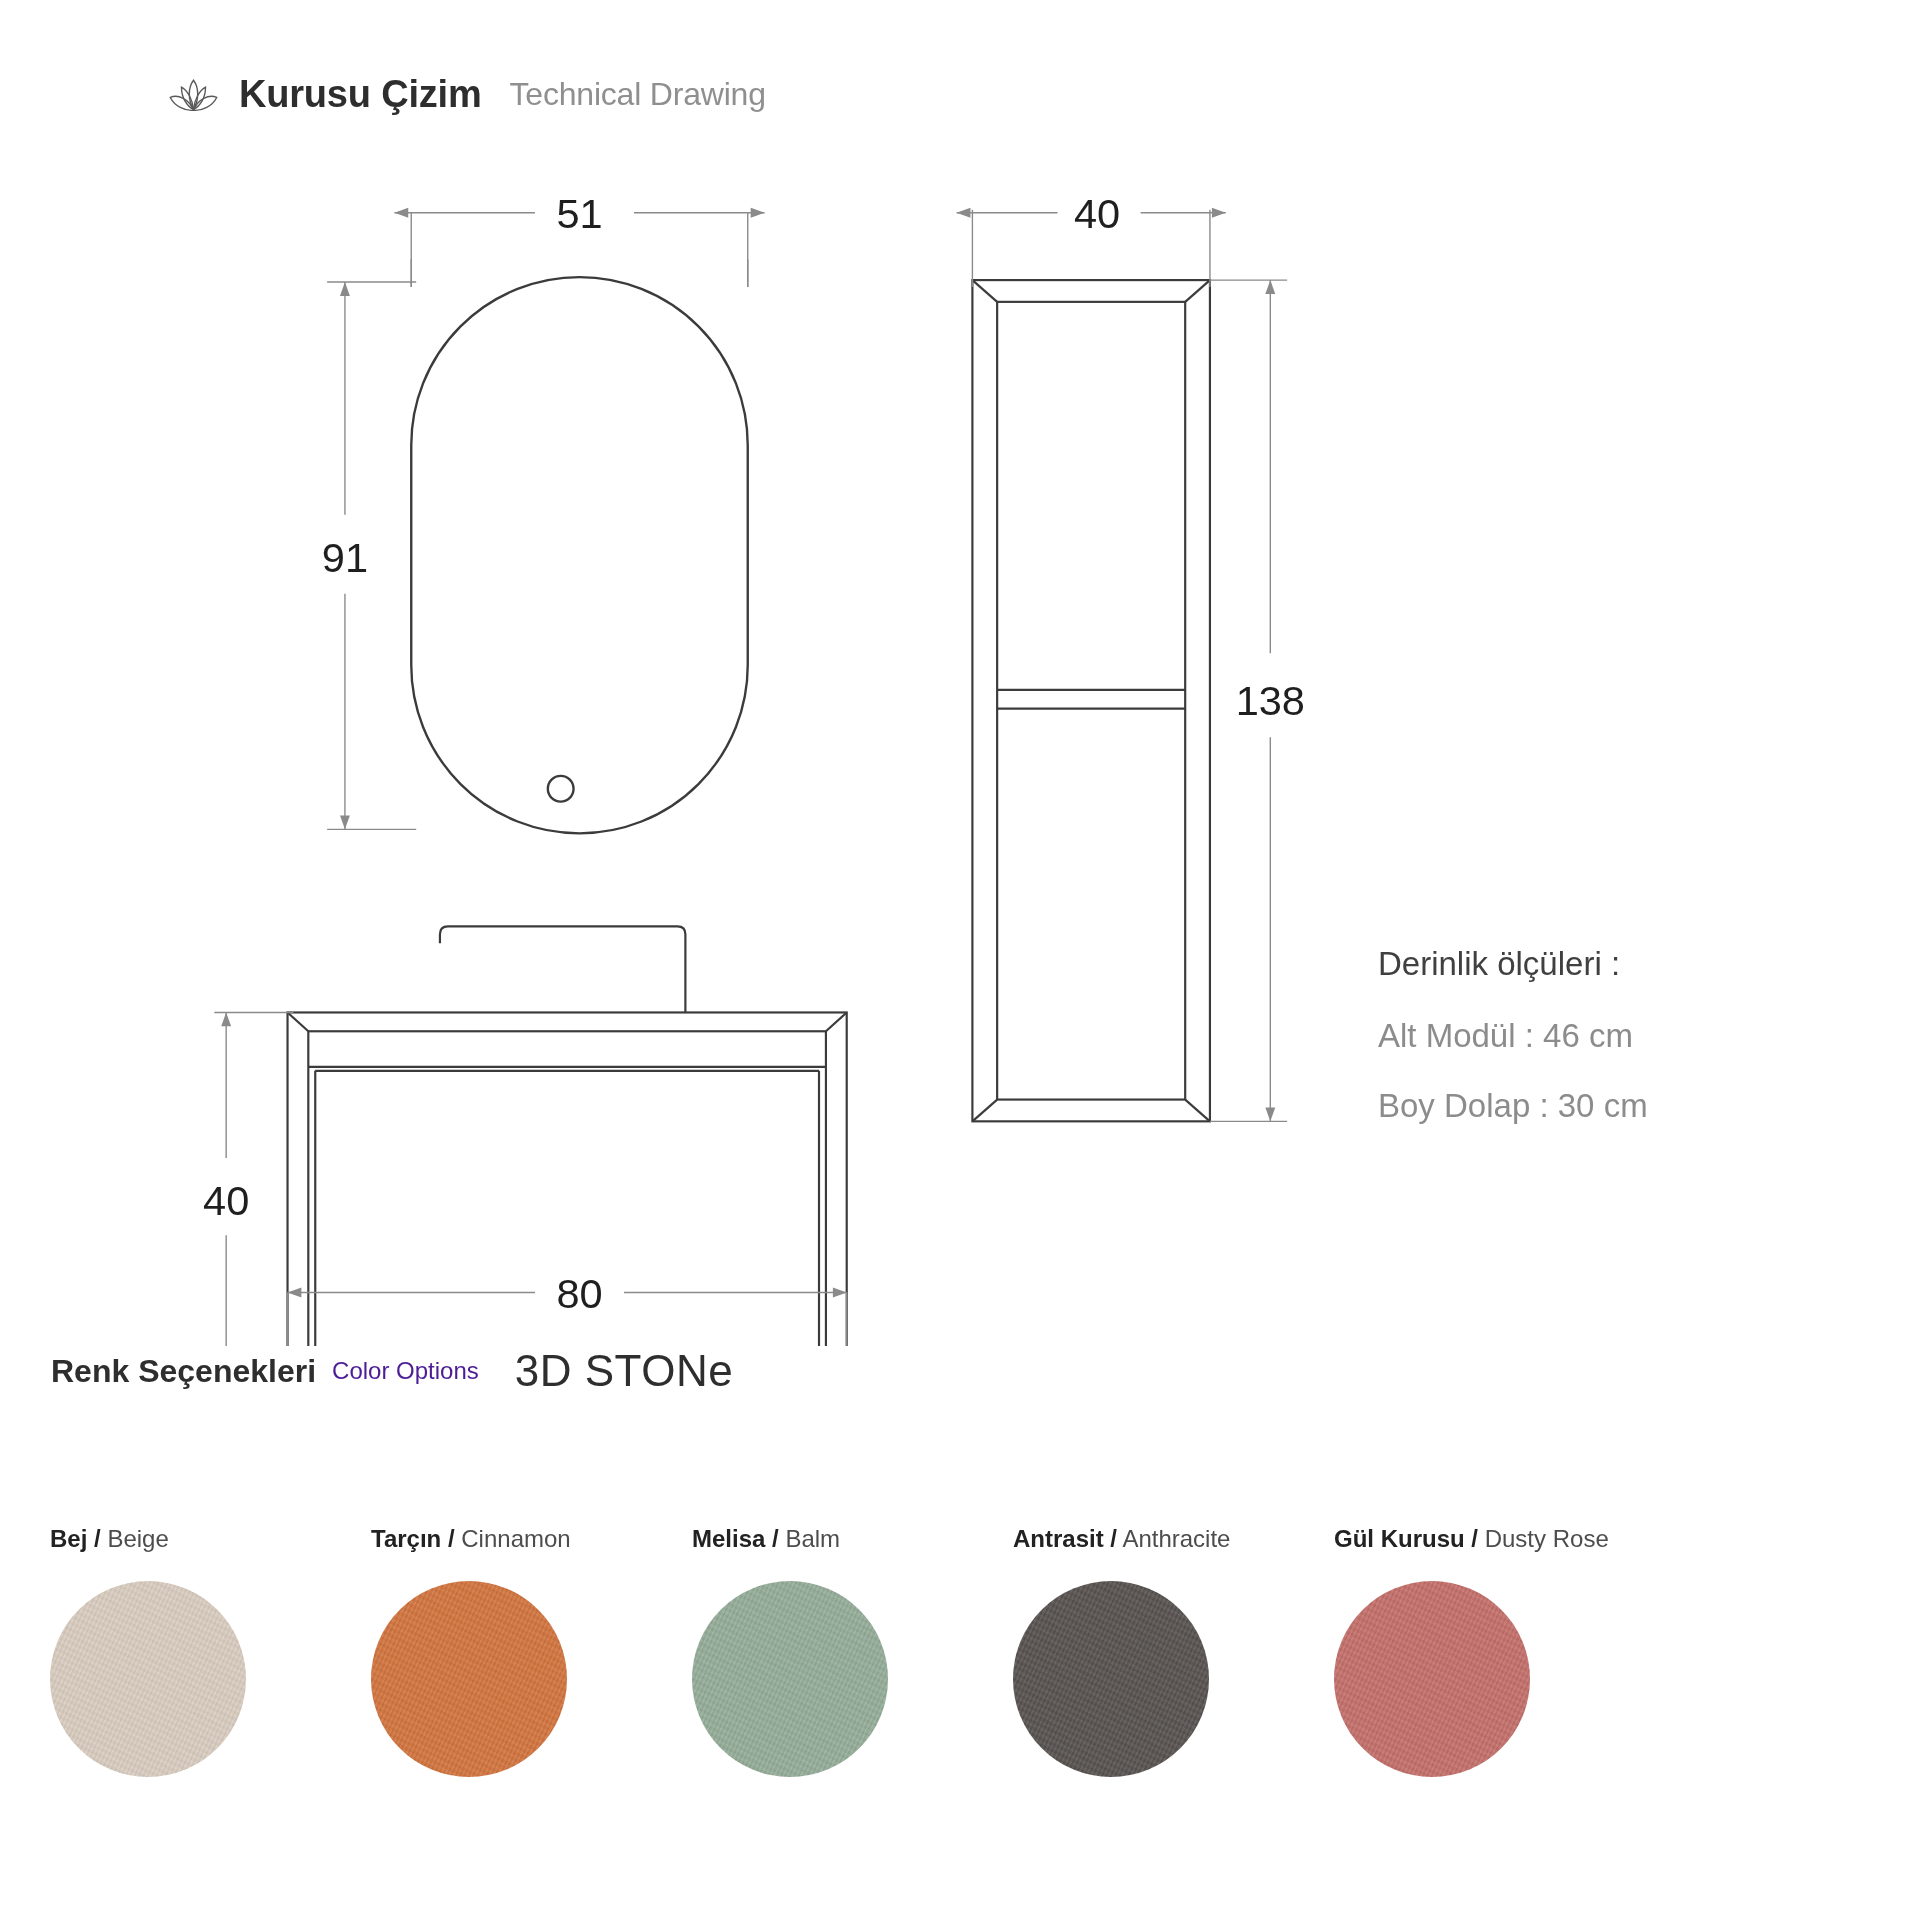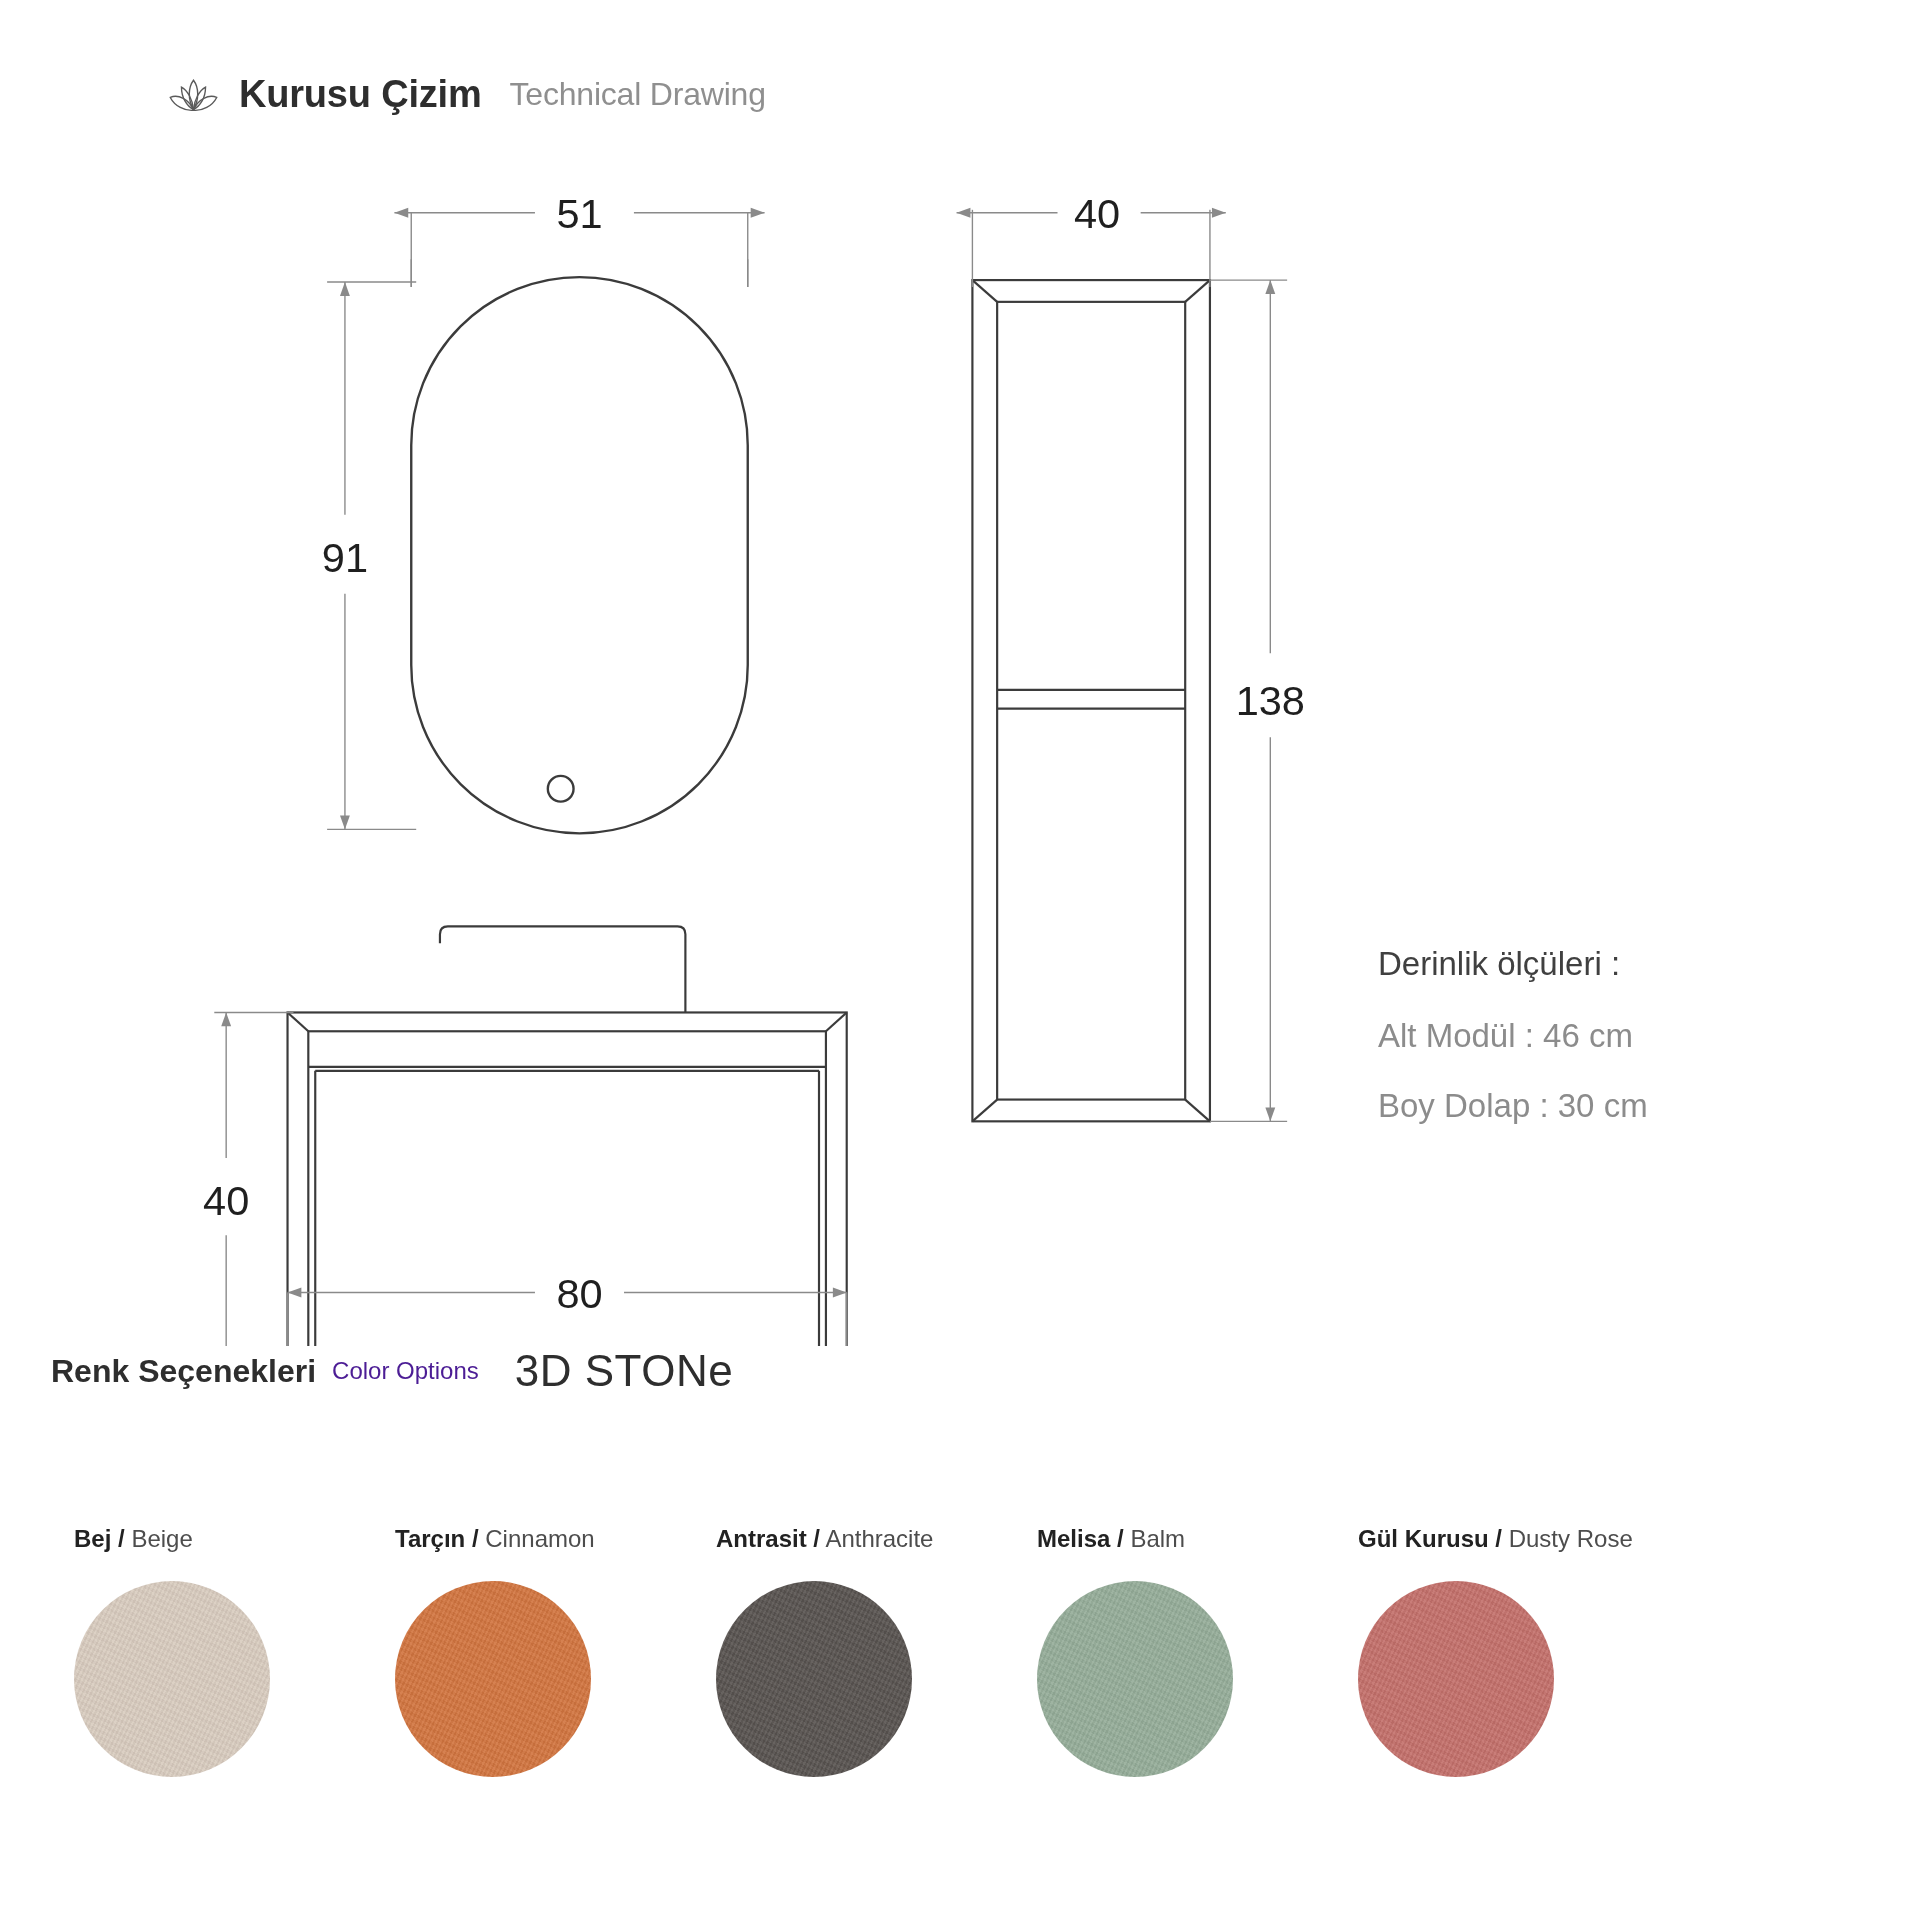--- a/index.html
+++ b/index.html
@@ -103,21 +103,21 @@
     left: 0;
     top: 1525px;
     width: 1927px;
     display: flex;
   }
   .swatch-cell {
     width: 321px;
     display: flex;
     flex-direction: column;
     align-items: flex-start;
-    padding-left: 74px;
+    padding-left: 50px;
     box-sizing: border-box;
   }
   .swatch-label {
     font-size: 24px;
     white-space: nowrap;
     margin-bottom: 28px;
   }
   .swatch-label .sl-tr { font-weight: bold; color: #222222; }
   .swatch-label .sl-sep { font-weight: bold; color: #222222; }
   .swatch-label .sl-en { font-weight: normal; color: #4d4d4d; }
@@ -283,38 +283,38 @@
     <div class="swatch-label">
       <span class="sl-tr">Tarçın</span>
       <span class="sl-sep">/</span>
       <span class="sl-en">Cinnamon</span>
     </div>
     <div class="swatch-dot" style="background-color: rgb(210, 117, 63);"></div>
   </div>
 
   <div class="swatch-cell">
     <div class="swatch-label">
+      <span class="sl-tr">Melisa</span>
+      <span class="sl-sep">/</span>
+      <span class="sl-en">Balm</span>
+    </div>
+    <div class="swatch-dot" style="background-color: rgb(149, 173, 153);"></div>
+  </div>
+
+  <div class="swatch-cell">
+    <div class="swatch-label">
       <span class="sl-tr">Antrasit</span>
       <span class="sl-sep">/</span>
       <span class="sl-en">Anthracite</span>
     </div>
     <div class="swatch-dot" style="background-color: rgb(88, 83, 80);"></div>
   </div>
 
   <div class="swatch-cell">
     <div class="swatch-label">
-      <span class="sl-tr">Melisa</span>
-      <span class="sl-sep">/</span>
-      <span class="sl-en">Balm</span>
-    </div>
-    <div class="swatch-dot" style="background-color: rgb(149, 173, 153);"></div>
-  </div>
-
-  <div class="swatch-cell">
-    <div class="swatch-label">
       <span class="sl-tr">Gül Kurusu</span>
       <span class="sl-sep">/</span>
       <span class="sl-en">Dusty Rose</span>
     </div>
     <div class="swatch-dot" style="background-color: rgb(196, 112, 107);"></div>
   </div>
 
 </div>
 
 

